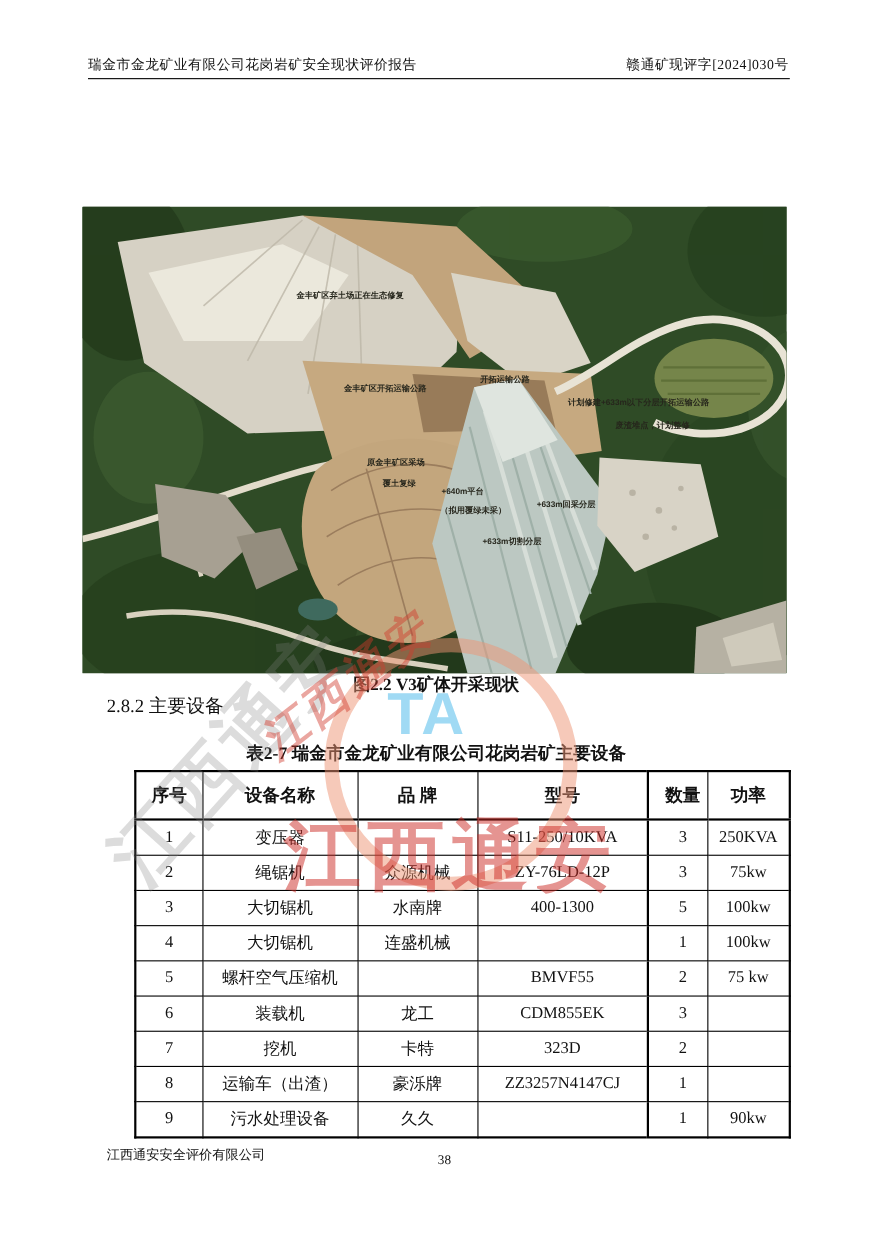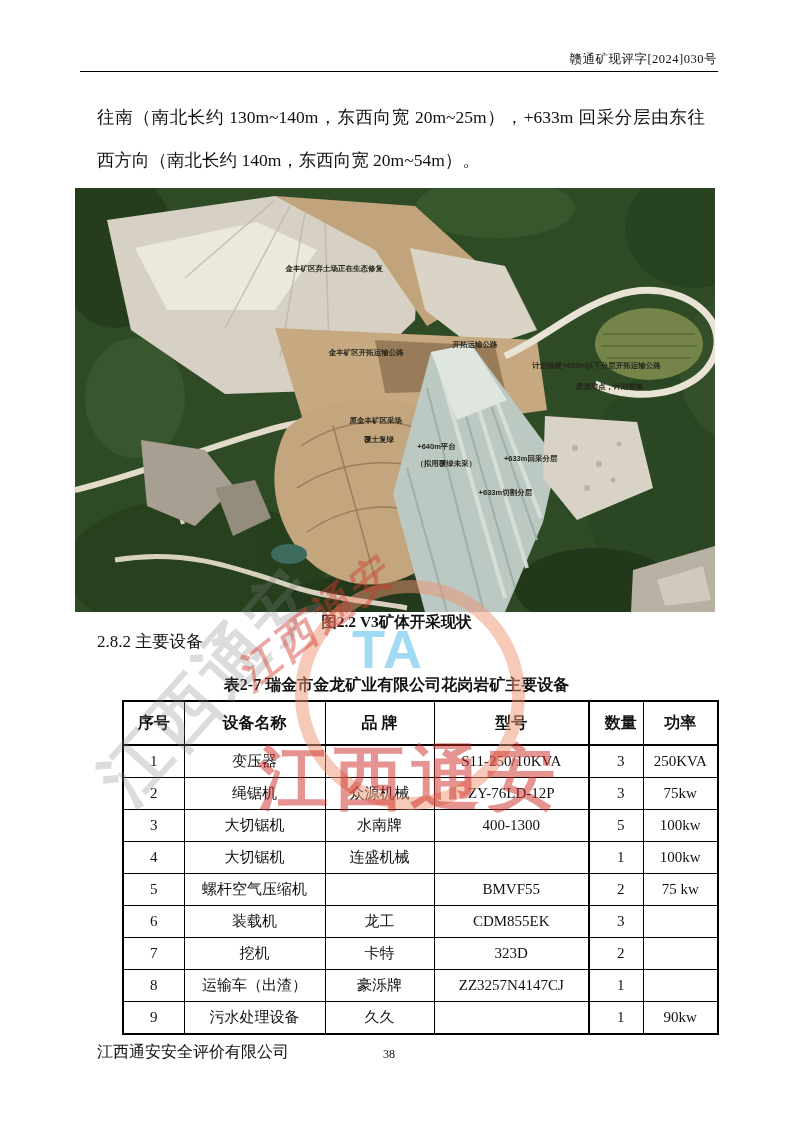--- a/index.html
+++ b/index.html
@@ -13,21 +13,21 @@
   .hdr-right{position:absolute;right:76px;top:51px;font-size:12.5px;letter-spacing:.5px;white-space:nowrap;text-align:right;}
   .hdr-rule{position:absolute;left:80px;right:75px;top:71px;border-bottom:1.5px solid #000;}
   
   .body-text{
     position:absolute;left:97px;top:96px;width:608px;margin:0;
     font-size:17.5px;line-height:43px;text-align:justify;text-justify:inter-ideograph;
   }
   
   .photo{position:absolute;left:75px;top:188px;width:640px;height:424px;background:#2e4a26;}
   .photo svg{position:absolute;left:0;top:0;}
-  .photo-labels{position:absolute;left:16px;top:0;width:100%;height:100%;text-align:right;}
+  .photo-labels{position:absolute;left:0;top:0;width:100%;height:100%;text-align:right;}
   .photo-label{
     position:absolute;transform:translate(-50%,-50%);
     font-family:"Liberation Sans","DejaVu Sans",sans-serif;
     font-size:7.5px;font-weight:bold;color:#26261c;white-space:nowrap;
   }
   
   .caption{position:absolute;left:0;top:612px;width:100%;text-align:center;font-size:15.5px;font-weight:bold;}
   .section-heading{position:absolute;left:97px;top:630px;font-size:17px;font-weight:normal;}
   .table-title{position:absolute;left:0;top:675px;width:100%;text-align:center;font-size:16px;font-weight:bold;}
   
@@ -41,22 +41,22 @@
   table.equip col.c4{width:54px;} table.equip col.c5{width:75px;}
   table.equip th,table.equip td{
     border:1px solid #000;text-align:center;vertical-align:middle;
     padding:0 2px;overflow:hidden;white-space:nowrap;
   }
   table.equip{border:2px solid #000;margin-left:24px;}
   table.equip th{height:42px;font-size:16px;font-weight:bold;border-bottom:2px solid #000;}
   table.equip td{height:31px;}
   table.equip th.c4,table.equip td.c4{border-left:2px solid #000;padding-left:11px;}
   
-  .footer-company{position:absolute;left:97px;top:1042px;font-size:16px;}
-  .page-number{position:absolute;left:383px;top:1047px;font-size:12px;}
+  .footer-company{position:absolute;left:97px;top:1042px;font-size:12px;}
+  .page-number{position:absolute;left:398px;top:1047px;font-size:12px;}
   
   .wm{position:absolute;pointer-events:none;}
   .wm-ring{
     left:295px;top:580px;width:230px;height:230px;border-radius:50%;
     border:13px solid rgba(238,148,116,0.50);box-sizing:border-box;
   }
   .wm-monogram{
     left:352px;top:618px;font-family:"Liberation Sans",sans-serif;
     font-size:54px;font-weight:bold;letter-spacing:2px;
     color:rgba(128,206,240,0.75);
@@ -75,24 +75,24 @@
     left:255px;top:732px;width:310px;text-align:center;
     font-size:70px;font-weight:bold;color:rgba(203,42,36,0.50);
     letter-spacing:6px;white-space:nowrap;
   }
 </style>
 </head>
 <body>
 
 <div class="page">
 
+  <span class="hdr-left">瑞金市金龙矿业有限公司花岗岩矿安全现状评价报告</span>
   <span class="hdr-right">赣通矿现评字[2024]030号</span>
   <div class="hdr-rule"></div>
 
-  <p class="body-text">往南（南北长约 130m~140m，东西向宽 20m~25m），+633m 回采分层由东往西方向（南北长约 140m，东西向宽 20m~54m）。</p>
 
   <div class="photo">
     <svg width="640" height="424" viewBox="0 0 640 424">
 
       <rect x="0" y="0" width="640" height="424" fill="#2f4b26"></rect>
       <g opacity="0.8">
         <ellipse cx="40" cy="60" rx="60" ry="80" fill="#233a1b"></ellipse>
         <ellipse cx="620" cy="40" rx="70" ry="60" fill="#26401f"></ellipse>
         <ellipse cx="600" cy="300" rx="90" ry="120" fill="#2a4522"></ellipse>
         <ellipse cx="120" cy="380" rx="130" ry="70" fill="#253e1d"></ellipse>
@@ -174,21 +174,21 @@
         <span class="photo-label" style="left: 38%; top: 19%;">金丰矿区弃土场正在生态修复</span>
         <span class="photo-label" style="left: 43%; top: 39%;">金丰矿区开拓运输公路</span>
         <span class="photo-label" style="left: 60%; top: 37%;">开拓运输公路</span>
         <span class="photo-label" style="left: 79%; top: 42%;">计划修建+633m以下分层开拓运输公路</span>
         <span class="photo-label" style="left: 81%; top: 47%;">废渣堆点，计划整修</span>
         <span class="photo-label" style="left: 44.5%; top: 55%;">原金丰矿区采场</span>
         <span class="photo-label" style="left: 45%; top: 59.5%;">覆土复绿</span>
         <span class="photo-label" style="left: 54%; top: 61%;">+640m平台</span>
         <span class="photo-label" style="left: 55.5%; top: 65%;">（拟用覆绿未采）</span>
         <span class="photo-label" style="left: 68.7%; top: 64%;">+633m回采分层</span>
-        <span class="photo-label" style="left: 61%; top: 72%; margin-left: 24px;">+633m切割分层</span>
+        <span class="photo-label" style="left: 61%; top: 72%;">+633m切割分层</span>
       </div>
   </div>
 
   <div class="caption">图2.2 V3矿体开采现状</div>
 
   <div class="section-heading">2.8.2 主要设备</div>
 
   <div class="table-title">表2-7 瑞金市金龙矿业有限公司花岗岩矿主要设备</div>
 
   <table class="equip">

